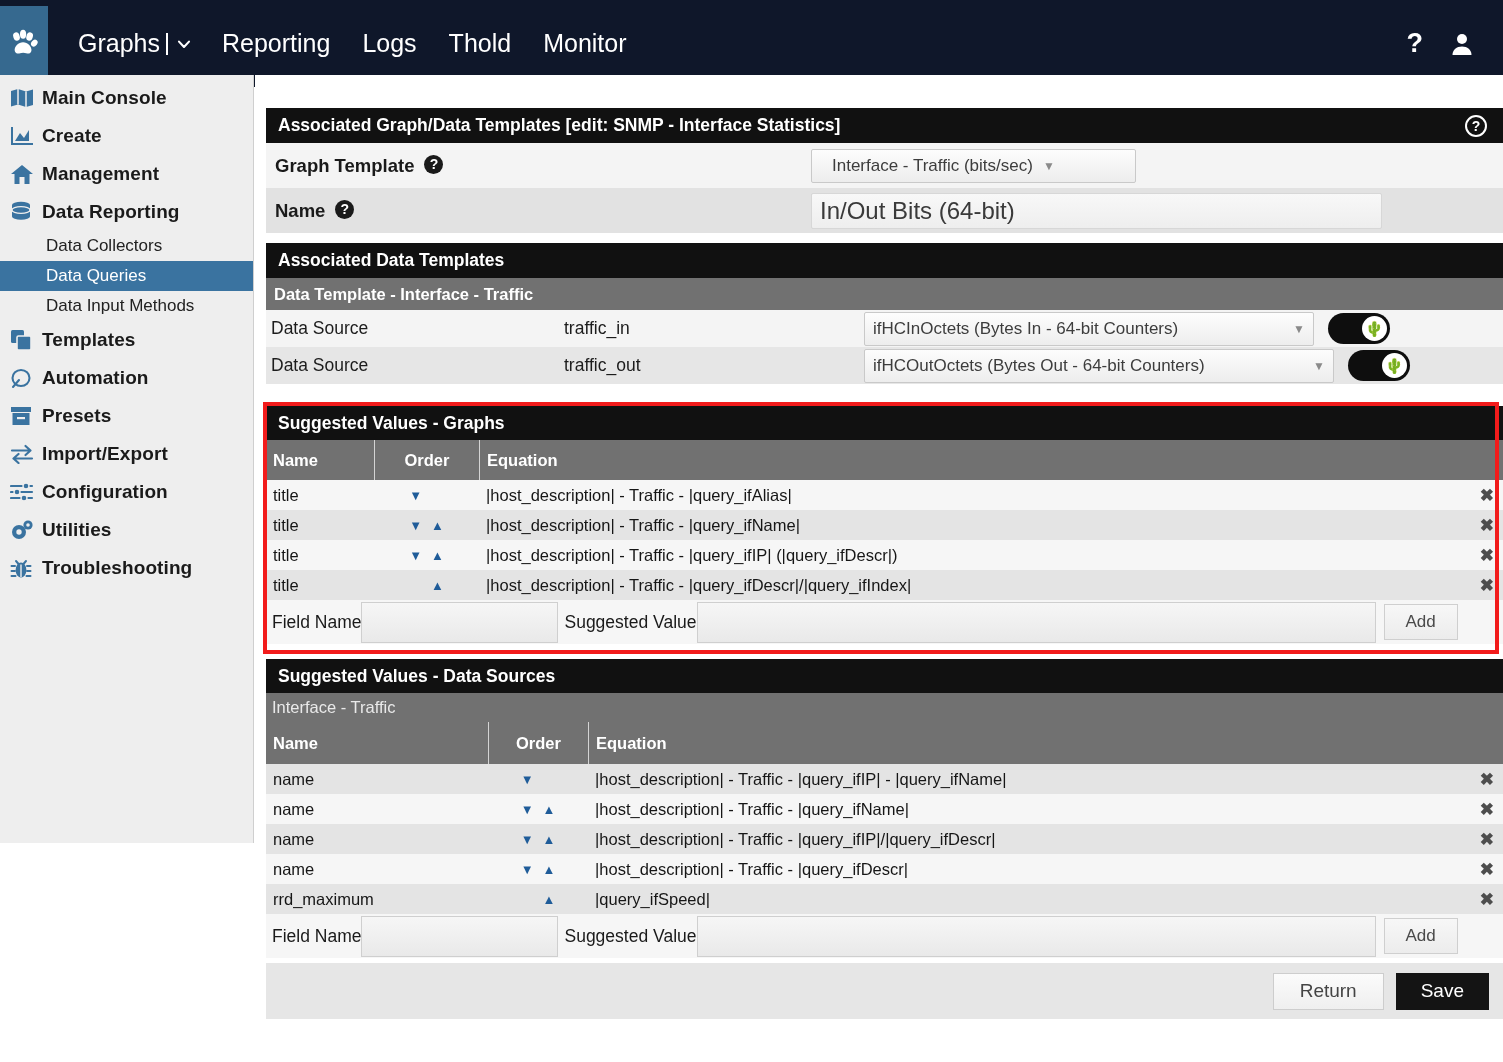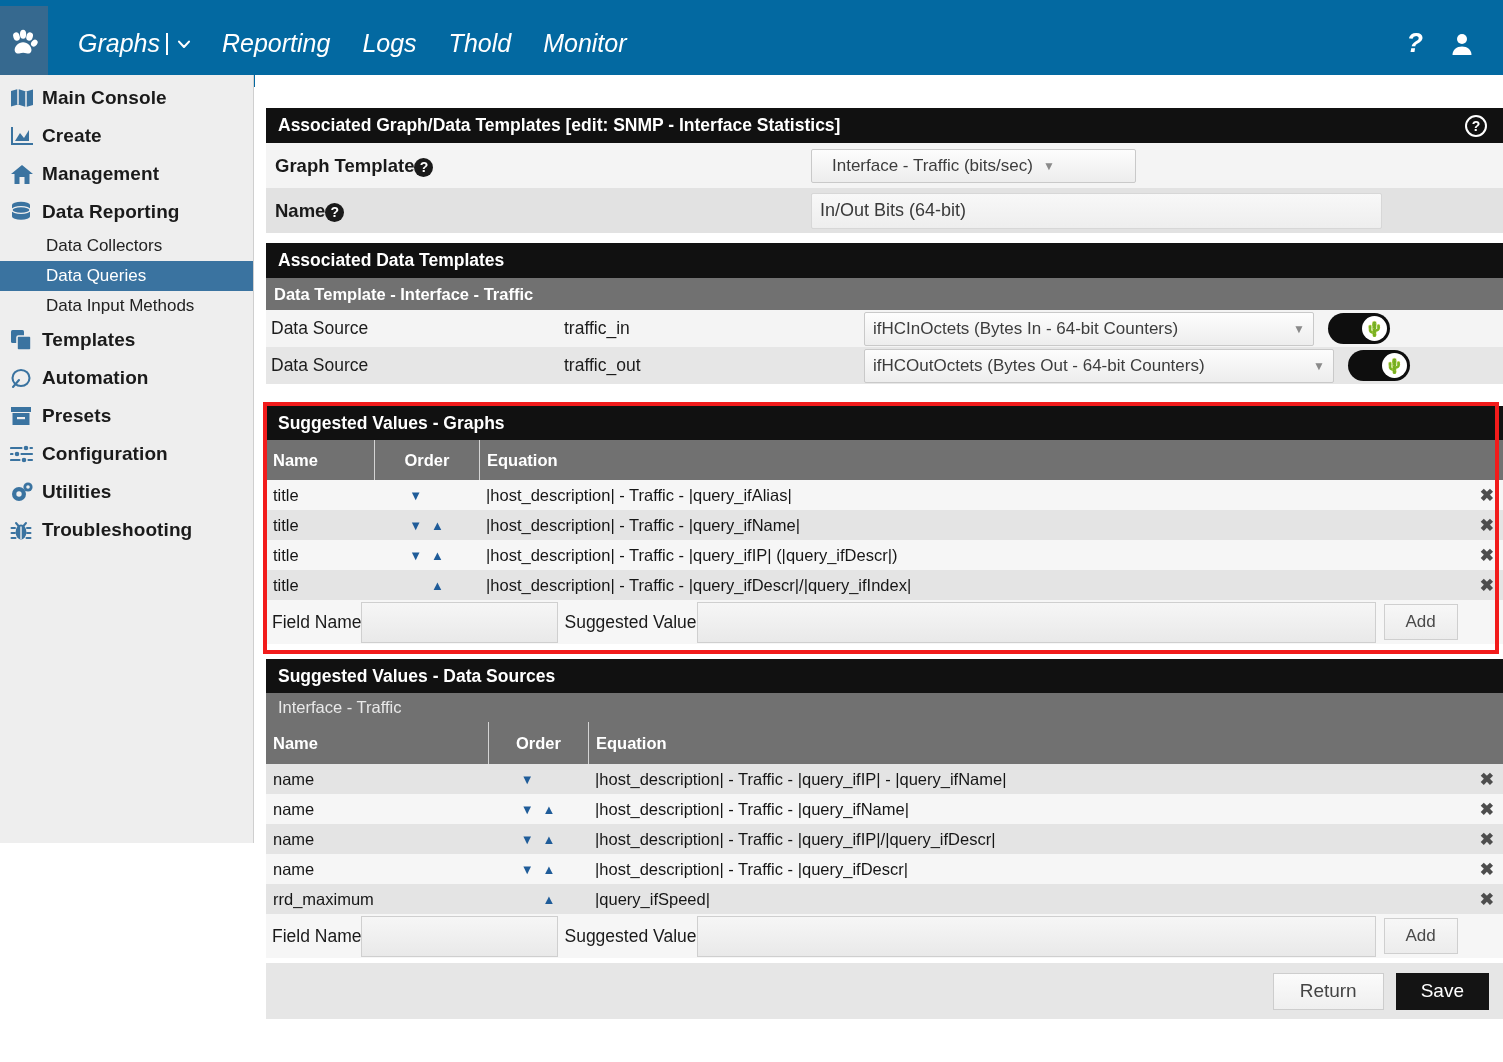--- a/index.html
+++ b/index.html
@@ -7,21 +7,21 @@
     margin: 0; padding: 0;
     width: 1503px; height: 1062px;
     background: #ffffff;
     font-family: "Liberation Sans", sans-serif;
     overflow: hidden;
   }
 
   
   #topbar {
     position: absolute; left: 0; top: 0; width: 1503px; height: 87px;
-    background: #0369a1; display: flex; align-items: center; font-style: italic;
+    background: #0f172a; display: flex; align-items: center;
   }
   #logo-tile {
     width: 48px; height: 75px; background: #36698f;
     display: flex; align-items: center; justify-content: center; flex: none;
   }
   .paw { width: 30px; height: 30px; display:block; }
   #menu { display: flex; align-items: center; height: 75px; padding-left: 14px; }
   .menu-item {
     color: #ffffff; font-size: 25px; font-weight: 400;
     padding: 0 16px; line-height: 75px; white-space: nowrap; cursor: pointer;
@@ -60,21 +60,21 @@
     height: 35px; display: flex; align-items: center; padding: 0 12px;
   }
   .bar-gray {
     background: #717171; color: #fff; font-weight: 700; font-size: 16.5px;
     height: 32px; display:flex; align-items:center; padding: 0 8px;
   }
 
   .frow { display: flex; align-items: center; height: 45px; }
   .frow.lite { background: #f4f4f4; }
   .frow.dark { background: #e2e2e2; }
-  .flabel { font-size: 18.5px; font-weight: 700; color: #1a1a1a; padding-left: 9px; display:flex; align-items:flex-end; }
+  .flabel { font-size: 18.5px; font-weight: 700; color: #1a1a1a; padding-left: 9px; display:flex; align-items:flex-start; gap:10px; }
   .qmark {
     width: 19px; height: 19px; border-radius: 50%; background: #1a1a1a; color:#fff;
     font-size: 14px; font-weight: 700; display:flex; align-items:center; justify-content:center;
     cursor: pointer; font-family: "Liberation Sans", sans-serif;
   }
   .qmark-ring {
     width: 22px; height: 22px; border-radius: 50%; border: 2px solid #ffffff; color:#fff;
     font-size: 14px; font-weight: 700; display:flex; align-items:center; justify-content:center;
     cursor: pointer; margin-left:auto; margin-right: 4px;
   }
@@ -82,21 +82,21 @@
   .fake-select {
     background: linear-gradient(#fdfdfd,#ededed); border: 1px solid #c9c9c9; border-radius: 2px;
     height: 34px; display: flex; align-items: center; padding: 0 8px;
     font-size: 17px; color: #3d3d3d; cursor: pointer; position: relative;
   }
   .fake-select .cv { white-space: nowrap; overflow: hidden; text-overflow: ellipsis; }
   .fake-select .dn { margin-left: 10px; color:#8a8a8a; font-size: 12px; }
   .fake-input {
     background: linear-gradient(#f8f8f8,#eeeeee); border: 1px solid #d7d7d7; border-radius: 2px;
     height: 36px; display:flex; align-items:center; padding: 0 8px;
-    font-size: 18px; color: #3a3a3a; cursor: text;
+    font-size: 24px; color: #3a3a3a; cursor: text;
   }
 
   
   .dsrow { display:flex; align-items:center; height: 37px; }
   .dsrow.lite { background:#f4f4f4; }
   .dsrow.dark { background:#e6e6e6; }
   .ds-lbl { width: 298px; padding-left: 5px; font-size: 17.5px; color:#1c1c1c; }
   .ds-key { width: 300px; font-size: 17.5px; color:#1c1c1c; }
   .toggle {
     width: 62px; height: 31px; border-radius: 16px; background: #0e0e0e;
@@ -273,20 +273,29 @@
     <span class="ico">
       <svg width="22" height="20" viewBox="0 0 22 20">
           <rect x="1" y="1" width="20" height="5" fill="#3a73a0"></rect>
           <rect x="2.5" y="7" width="17" height="12" fill="#3a73a0"></rect>
           <rect x="7" y="11" width="8" height="2.2" fill="#eeeeee"></rect>
         </svg>
     </span>
     <span class="lbl">Presets</span>
   </div>
 
+  <div class="nav-row">
+    <span class="ico">
+      <svg width="24" height="20" viewBox="0 0 24 20">
+          <path d="M2 6.5 H20 M15.5 2 L20.5 6.5 L15.5 11" stroke="#3a73a0" stroke-width="2.2" fill="none" stroke-linecap="round" stroke-linejoin="round"></path>
+          <path d="M22 14.5 H4 M8.5 10 L3.5 14.5 L8.5 19" stroke="#3a73a0" stroke-width="2.2" fill="none" stroke-linecap="round" stroke-linejoin="round"></path>
+        </svg>
+    </span>
+    <span class="lbl">Import/Export</span>
+  </div>
 
   <div class="nav-row">
     <span class="ico">
       <svg width="24" height="20" viewBox="0 0 24 20">
         <path d="M1 4 H22 M1 10 H22 M1 16 H22" stroke="#3a73a0" stroke-width="2.2" stroke-linecap="round"></path>
         <circle cx="16" cy="4" r="3" fill="#3a73a0" stroke="#eeeeee" stroke-width="1.4"></circle>
         <circle cx="7" cy="10" r="3" fill="#3a73a0" stroke="#eeeeee" stroke-width="1.4"></circle>
         <circle cx="14" cy="16" r="3" fill="#3a73a0" stroke="#eeeeee" stroke-width="1.4"></circle>
       </svg>
     </span>
@@ -439,21 +448,21 @@
       </div>
       <div class="btn-add">Add</div>
     </div>
   </div>
 
   <div class="pane" style="top:584px;">
     <div class="bar-black" style="height:34px;">
       <span>Suggested Values - Data Sources</span>
     </div>
     <div style="background:#717171;">
-      <div style="height:29px;display:flex;align-items:center;padding-left:12px;color:#e9e9e9;font-size:16.5px;">Interface - Traffic</div>
+      <div style="height:29px;display:flex;align-items:center;padding-left:6px;color:#e9e9e9;font-size:16.5px;">Interface - Traffic</div>
       <div class="thead" style="background:transparent;height:42px;">
         <div class="th" style="width:222px;">Name</div>
         <div class="th sep" style="width:100px;justify-content:center;padding-left:0;">Order</div>
         <div class="th sep" style="flex:1;">Equation</div>
       </div>
     </div>
 
     <div class="trow dark">
       <div class="td-name" style="width:222px;">name</div>
       <div class="td-order" style="width:100px;">

